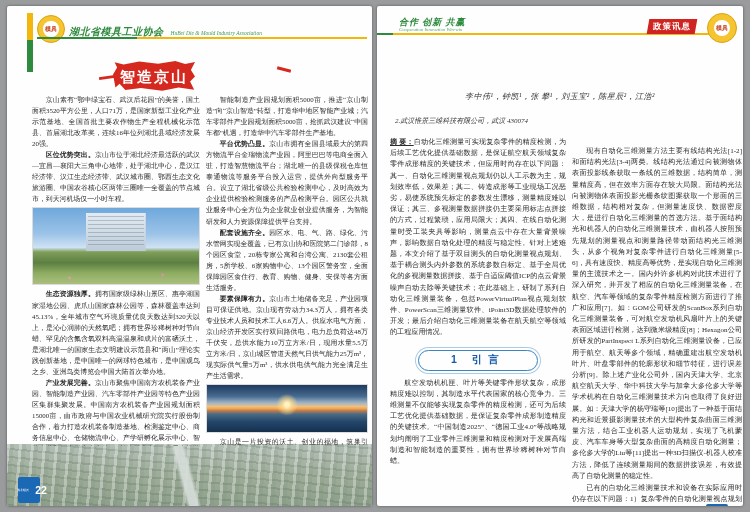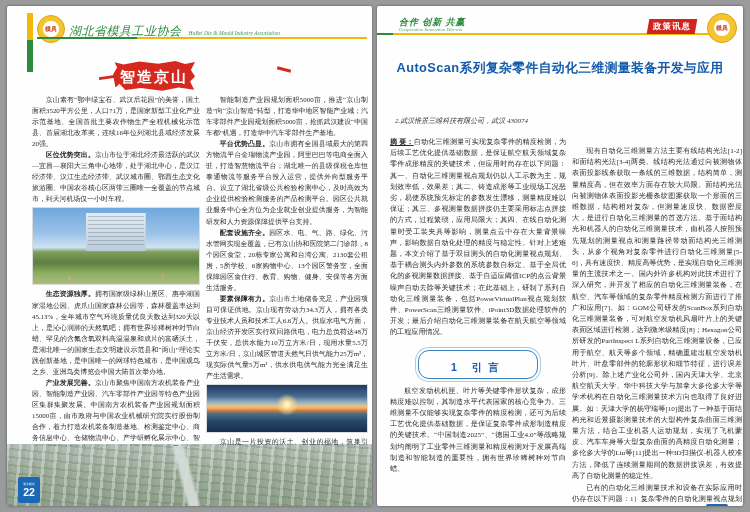--- a/index.html
+++ b/index.html
@@ -18,21 +18,21 @@
   .edge-bar.yellow{left:20px;top:7px;height:27px;background:#f2b70a;}
   .edge-bar.green{left:20px;top:34px;height:32px;background:#2e8b3e;}
   .assoc-logo{position:absolute;border-radius:50%;background:#f5c431;border:1px solid #dfa20e;
     display:flex;align-items:center;justify-content:center;}
   .assoc-logo .inner{width:58%;height:58%;background:#fff;border-radius:50%;
     display:flex;align-items:center;justify-content:center;
     color:#c43a17;font-weight:bold;font-size:6px;line-height:1;font-family:"Liberation Sans",sans-serif;}
   .logo-left{left:30px;top:9px;width:26px;height:26px;}
   .logo-right{left:330px;top:7px;width:28px;height:28px;}
   .org-line{position:absolute;left:62px;top:15px;white-space:nowrap;}
-  .org-cn{color:#2e8b3e;font-weight:normal;font-style:italic;font-size:12px;letter-spacing:.5px;}
+  .org-cn{color:#2e8b3e;font-weight:bold;font-style:italic;font-size:10px;letter-spacing:.5px;}
   .org-en{color:#3f9a52;font-style:italic;font-size:5.5px;margin-left:3px;}
   .rule{position:absolute;height:2px;display:flex;}
   .rule-left{left:30px;top:31px;width:330px;}
   .rule-right{left:0px;top:27px;width:352px;}
   .rule .seg-green{background:#2e8b3e;height:100%;}
   .rule .seg-yellow{background:#f2b70a;height:100%;flex:1;}
 
   .slogan{position:absolute;left:22px;top:12px;line-height:1.05;}
   .slogan-cn{color:#2e8b3e;font-weight:bold;font-style:italic;font-size:9px;letter-spacing:1px;display:block;}
   .slogan-en{color:#56a968;font-size:4.8px;font-style:italic;display:block;}
@@ -90,27 +90,27 @@
   .affil-2{top:110px;}
   .rp-colL{left:13px;top:131px;width:176px;height:362px;}
   .rp-colR{left:195px;top:140px;width:170px;height:362px;}
   .rp-colL p,.rp-colR p{margin:0;font-size:7.1px;line-height:1.58;text-align:justify;color:#2b2b2b;}
   .abstract-p{text-indent:0;}
   .keywords-p{margin-top:9px;text-indent:0;}
   .kw-label,.abs-label{font-weight:bold;text-decoration:underline;}
   .section-capsule{margin:11px auto 7px;width:118px;border:1px solid #3b85c0;border-radius:11px;
     box-shadow:0 0 0 2px #fff, 0 0 0 3px #a9cce4;
     text-align:center;color:#155bac;font-weight:bold;font-size:10.5px;
-    letter-spacing:6px;padding:10px 0 3px;font-family:"Liberation Sans",sans-serif;}
+    letter-spacing:6px;padding:2px 0 3px;font-family:"Liberation Sans",sans-serif;}
   .indent{text-indent:2em;}
   .rp-colR p + p{margin-top:1px;}
 
   
   .page-badge{position:absolute;width:22px;height:26px;background:#1b69b4;border-radius:2px;
-    display:flex;flex-direction:column;align-items:center;justify-content:center;z-index:3;
+    display:flex;flex-direction:row;align-items:center;justify-content:center;z-index:3;
     font-family:"Liberation Sans",sans-serif;}
   .badge-left{left:11px;top:471px;}
   .badge-right{left:329px;top:498px;}
   .badge-label{color:#fff;font-size:6px;transform:scale(.5);line-height:.8;white-space:nowrap;}
   .badge-num{color:#fff;font-weight:bold;font-size:10.5px;line-height:1;}
 </style>
 </head>
 <body>
 
 <div>
@@ -169,21 +169,21 @@
       <span class="seg-green" style="width:16px"></span>
       <span class="seg-yellow"></span>
     </div>
     <div class="policy-tag">
       <span>政策讯息</span>
     </div>
     <div class="assoc-logo logo-right">
       <div class="inner">模具</div>
     </div>
 
-    <div class="paper-title">AutoScan系列复杂零件自动化三维测量装备开发与应用</div>
+    <div class="authors">李中伟¹，钟凯¹，张 攀¹，刘玉宝²，陈星辰²，江浩²</div>
     <div class="affil affil-2">2.武汉惟景三维科技有限公司，武汉 430074</div>
 
     <div class="col rp-colL">
       <p class="abstract-p"><span class="abs-label">摘 要：</span><span>自动化三维测量可实现复杂零件的精度检测，为后续工艺优化提供基础数据，是保证航空航天领域复杂零件成形精度的关键技术，但应用时尚存在以下问题：其一、自动化三维测量视点规划仍以人工示教为主，规划效率低，效果差；其二、铸造成形等工业现场工况恶劣，易使系统预先标定的参数发生漂移，测量精度难以保证；其三、多视测量数据拼接仍主要采用标志点拼接的方式，过程繁琐，应用局限大；其四、在线自动化测量时受工装夹具等影响，测量点云中存在大量背景噪声，影响数据自动化处理的精度与稳定性。针对上述难题，本文介绍了基于双目测头的自动化测量视点规划、基于耦合测头内外参数的系统参数自标定、基于全局优化的多视测量数据拼接、基于自适应阈值ICP的点云背景噪声自动去除等关键技术；在此基础上，研制了系列自动化三维测量装备，包括PowerVirtualPlan视点规划软件、PowerScan三维测量软件、iPoint3D数据处理软件的开发；最后介绍自动化三维测量装备在航天航空等领域的工程应用情况。</span></p>
       <div class="section-capsule">1 引言</div>
       <p class="indent">航空发动机机匣、叶片等关键零件形状复杂，成形精度难以控制，其制造水平代表国家的核心竞争力。三维测量不仅能够实现复杂零件的精度检测，还可为后续工艺优化提供基础数据，是保证复杂零件成形制造精度的关键技术。“中国制造2025”、“德国工业4.0”等战略规划均阐明了工业零件三维测量和精度检测对于发展高端制造和智能制造的重要性，拥有世界珍稀树种对节白蜡。</p>
     </div>
 
     <div class="col rp-colR">
       <p class="indent">现有自动化三维测量方法主要有线结构光法[1-2]和面结构光法[3-4]两类。线结构光法通过向被测物体表面投影线条获取一条线的三维数据，结构简单，测量精度高，但在效率方面存在较大局限。面结构光法向被测物体表面投影光栅条纹图案获取一个形面的三维数据，结构相对复杂，但测量速度快、数据密度大，是进行自动化三维测量的首选方法。基于面结构光和机器人的自动化三维测量技术，由机器人按照预先规划的测量视点和测量路径带动面结构光三维测头，从多个视角对复杂零件进行自动化三维测量[5-6]，具有速度快、精度高等优势，是实现自动化三维测量的主流技术之一。国内外许多机构对此技术进行了深入研究，并开发了相应的自动化三维测量装备，在航空、汽车等领域的复杂零件精度检测方面进行了推广和应用[7]。如：GOM公司研发的ScanBox系列自动化三维测量装备，可对航空发动机风扇叶片上的关键表面区域进行检测，达到微米级精度[8]；Hexagon公司所研发的PartInspect L系列自动化三维测量设备，已应用于航空、航天等多个领域，精确重建出航空发动机叶片、叶盘零部件的轮廓形状和细节特征，进行误差分析[9]。除上述产业化公司外，国内天津大学、北京航空航天大学、华中科技大学与加拿大多伦多大学等学术机构在自动化三维测量技术方向也取得了良好进展。如：天津大学的杨守瑞等[10]提出了一种基于面结构光和近景摄影测量技术的大型构件复杂曲面三维测量方法，结合工业机器人运动规划，实现了飞机蒙皮、汽车车身等大型复杂曲面的高精度自动化测量；多伦多大学的Liu等[11]提出一种3D扫描仪-机器人校准方法，降低了连续测量期间的数据拼接误差，有效提高了自动化测量的稳定性。</p>

